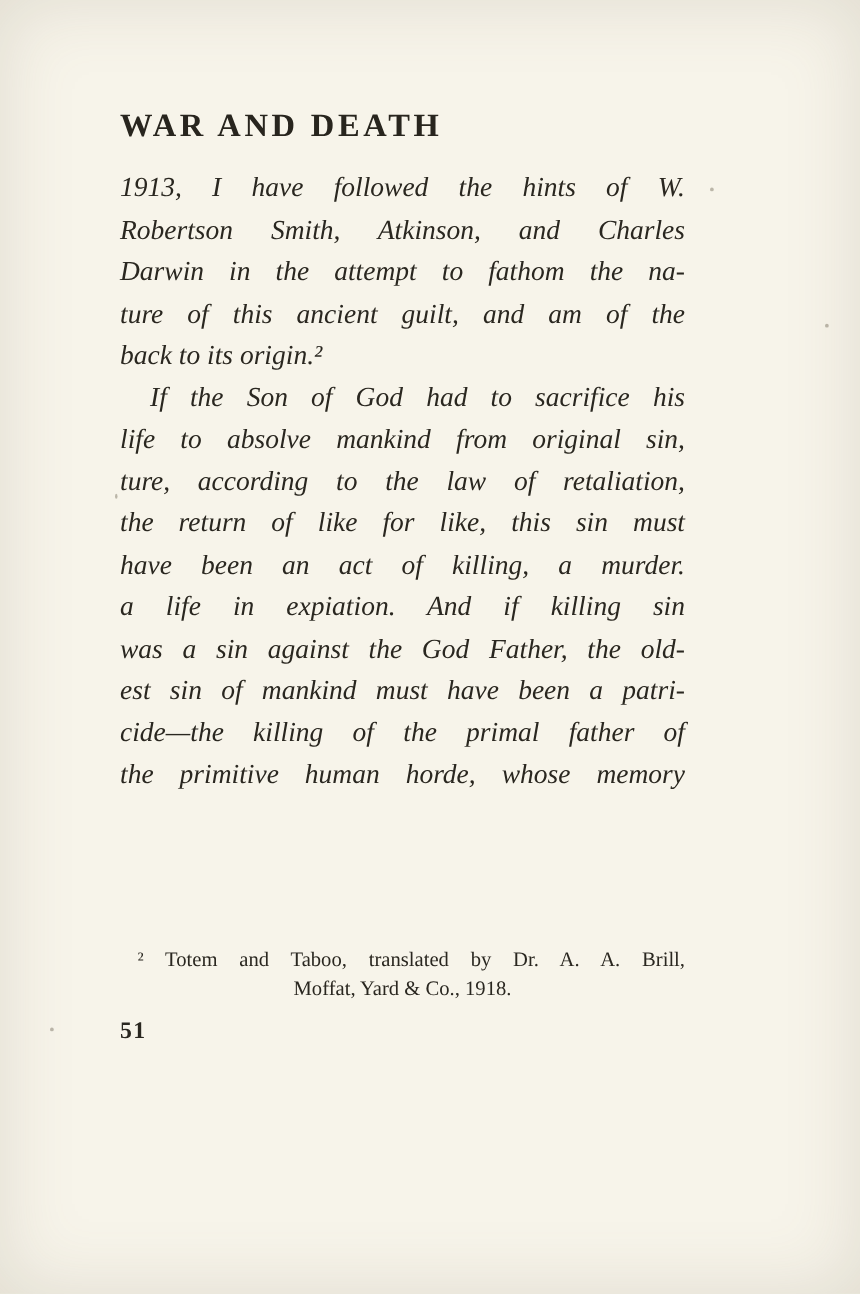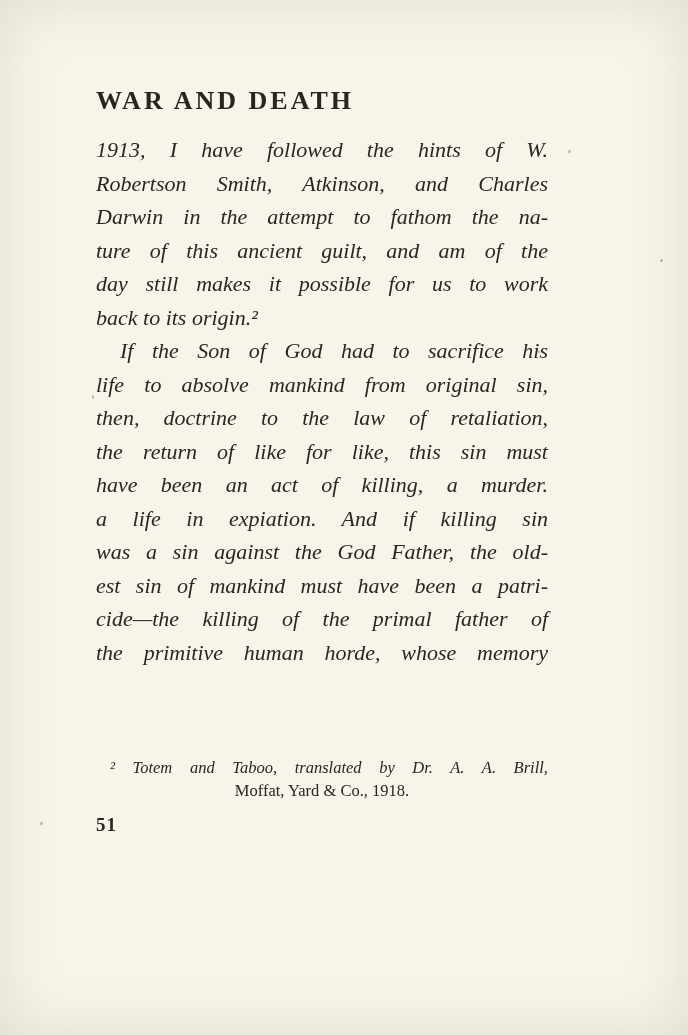--- a/index.html
+++ b/index.html
@@ -62,21 +62,20 @@
     left: 96px;
     width: 452px;
     font-size: 16.5px;
   }
   .footnote .line {
     line-height: 22.5px;
     text-align: center;
   }
   .footnote .line.fn-first {
     text-indent: 14px;
-    font-style: italic;
   }
   .page-number {
     position: absolute;
     top: 814px;
     left: 96px;
     width: 452px;
     font-size: 19px;
     font-weight: bold;
     letter-spacing: 1px;
   }
@@ -93,27 +92,26 @@
 <div class="page">
 
   <h1 class="running-head">WAR AND DEATH</h1>
 
   <div class="body-text" id="paragraphs">
       <div>
         <div class="line just">1913, I have followed the hints of W.</div>
         <div class="line just">Robertson Smith, Atkinson, and Charles</div>
         <div class="line just">Darwin in the attempt to fathom the na-</div>
         <div class="line just">ture of this ancient guilt, and am of the</div>
-        <div class="line just">day still makes it possible for us to work</div>
         <div class="line">back to its origin.²</div>
       </div>
       <div>
         <div class="line just indent">If the Son of God had to sacrifice his</div>
         <div class="line just">life to absolve mankind from original sin,</div>
-        <div class="line just">then, doctrine to the law of retaliation,</div>
+        <div class="line just">ture, according to the law of retaliation,</div>
         <div class="line just">the return of like for like, this sin must</div>
         <div class="line just">have been an act of killing, a murder.</div>
         <div class="line just">a life in expiation.  And if killing sin</div>
         <div class="line just">was a sin against the God Father, the old-</div>
         <div class="line just">est sin of mankind must have been a patri-</div>
         <div class="line just">cide—the killing of the primal father of</div>
         <div class="line just">the primitive human horde, whose memory</div>
       </div>
     </div>
 

